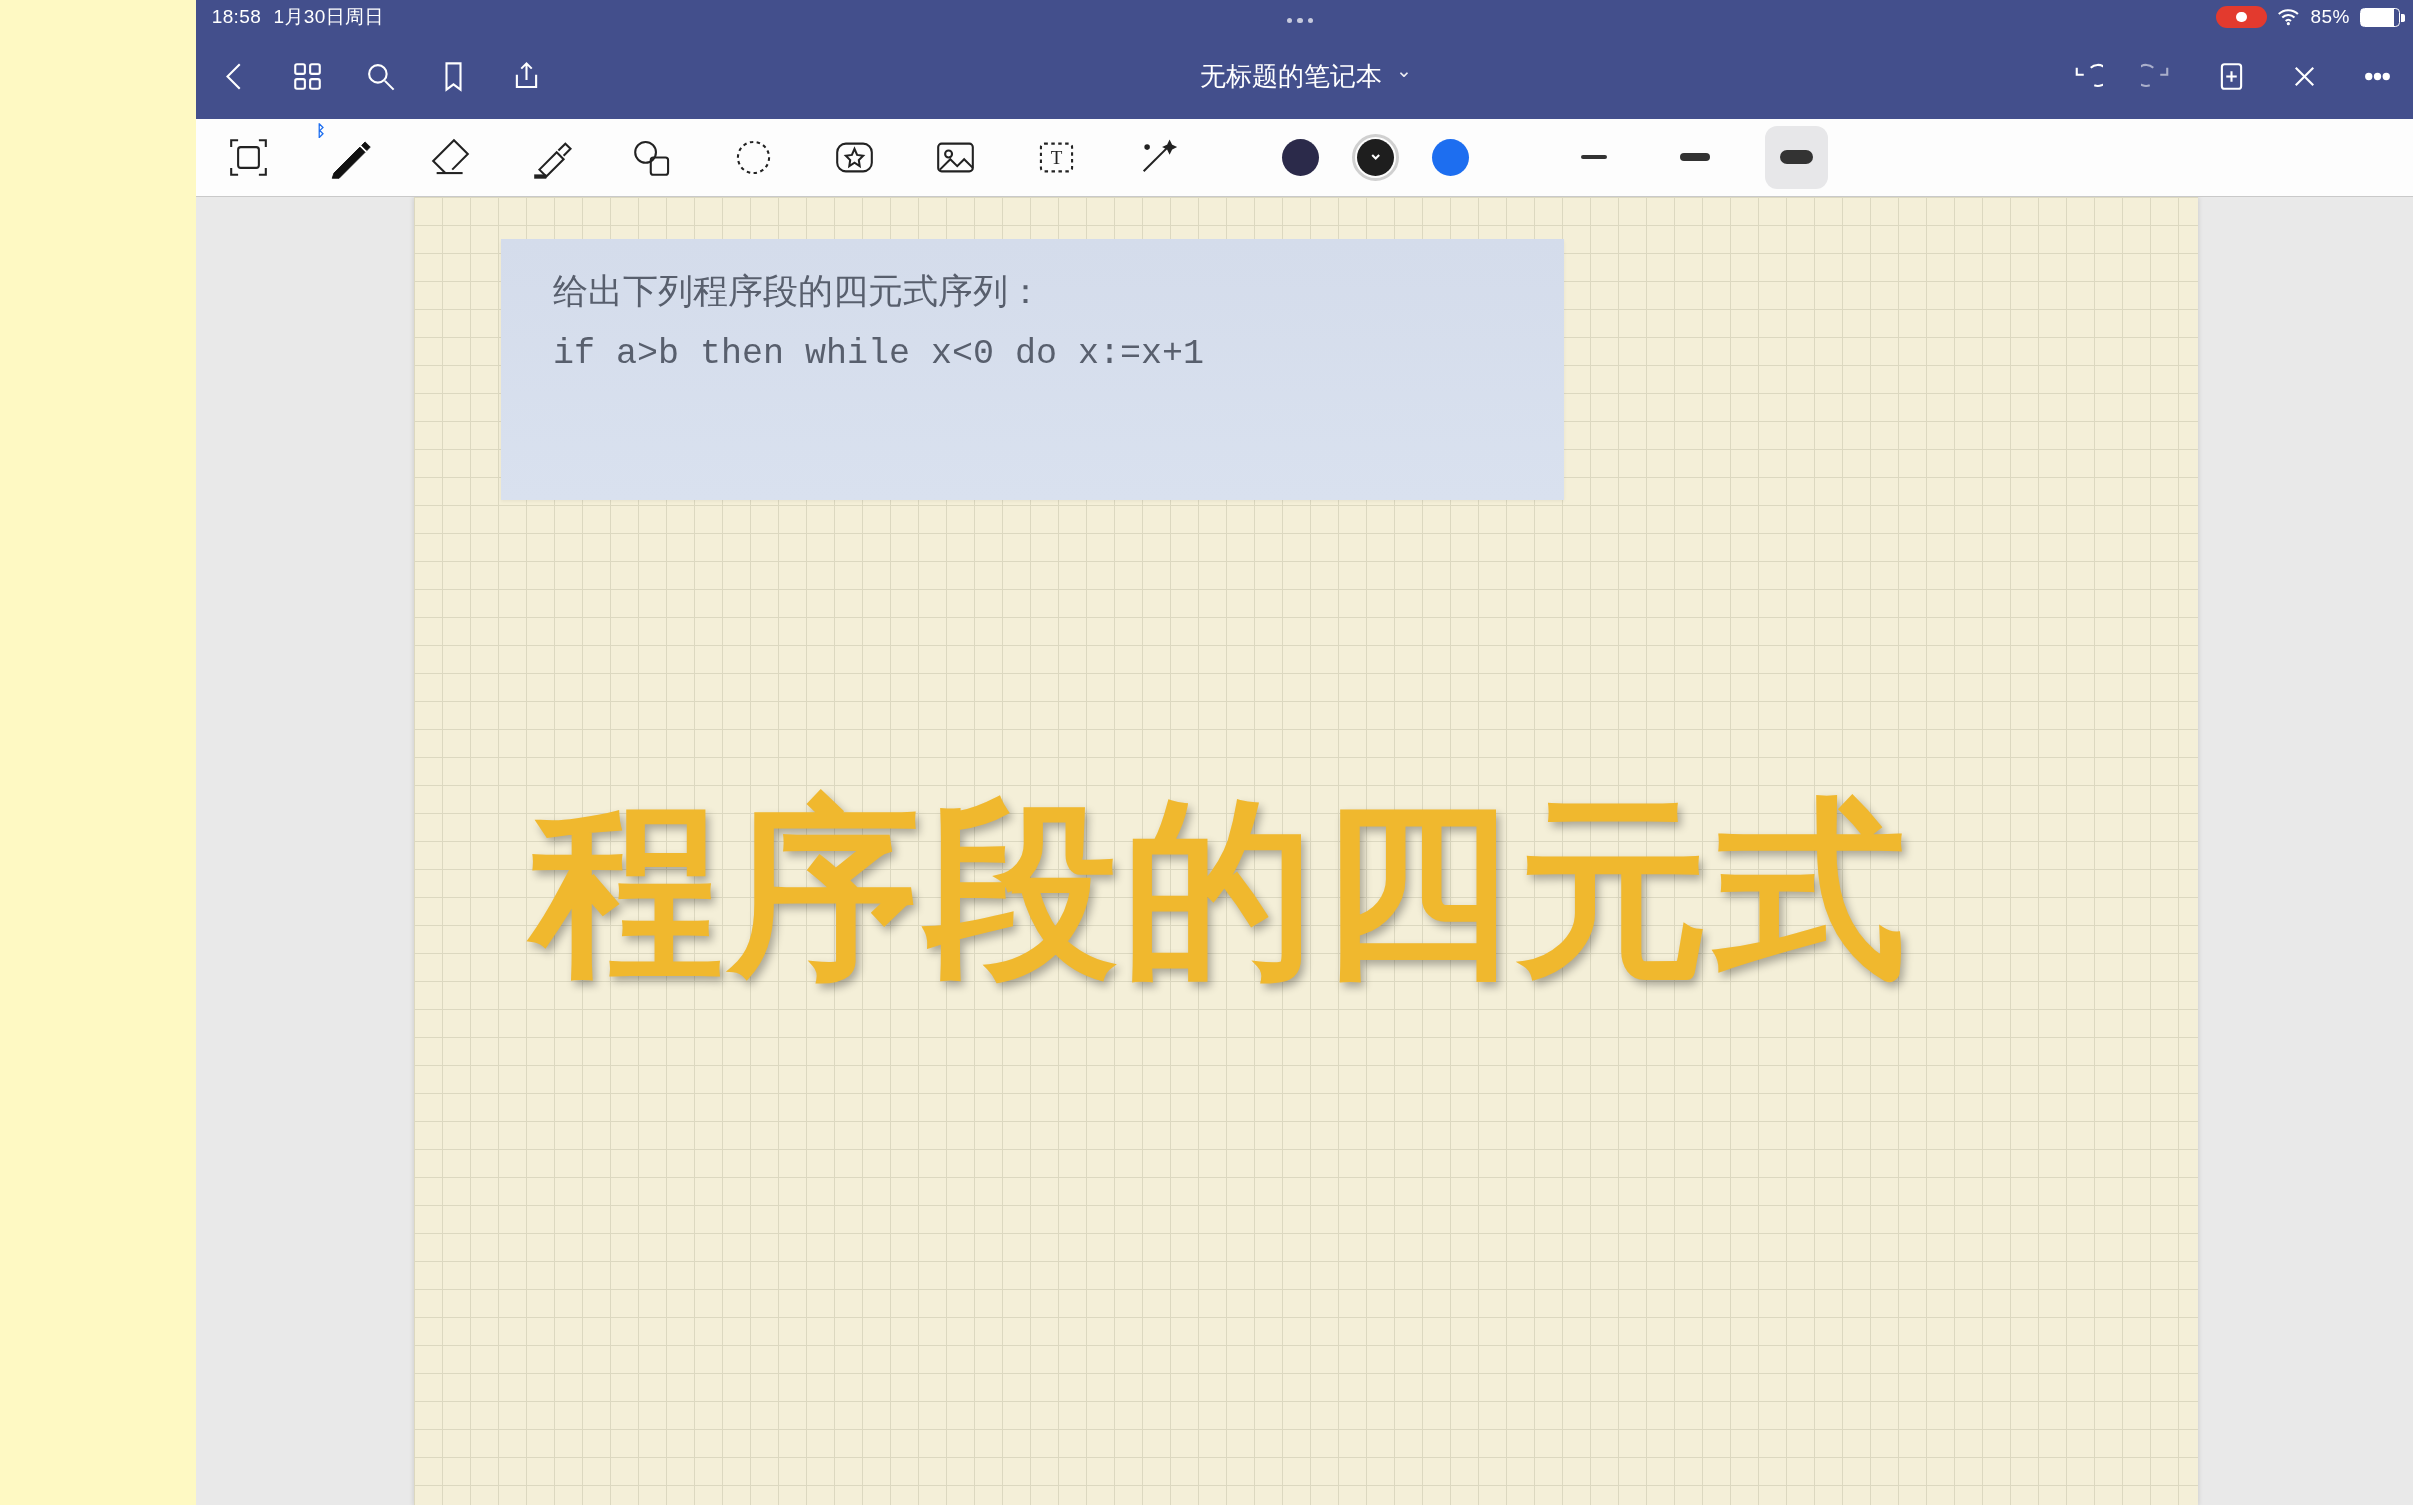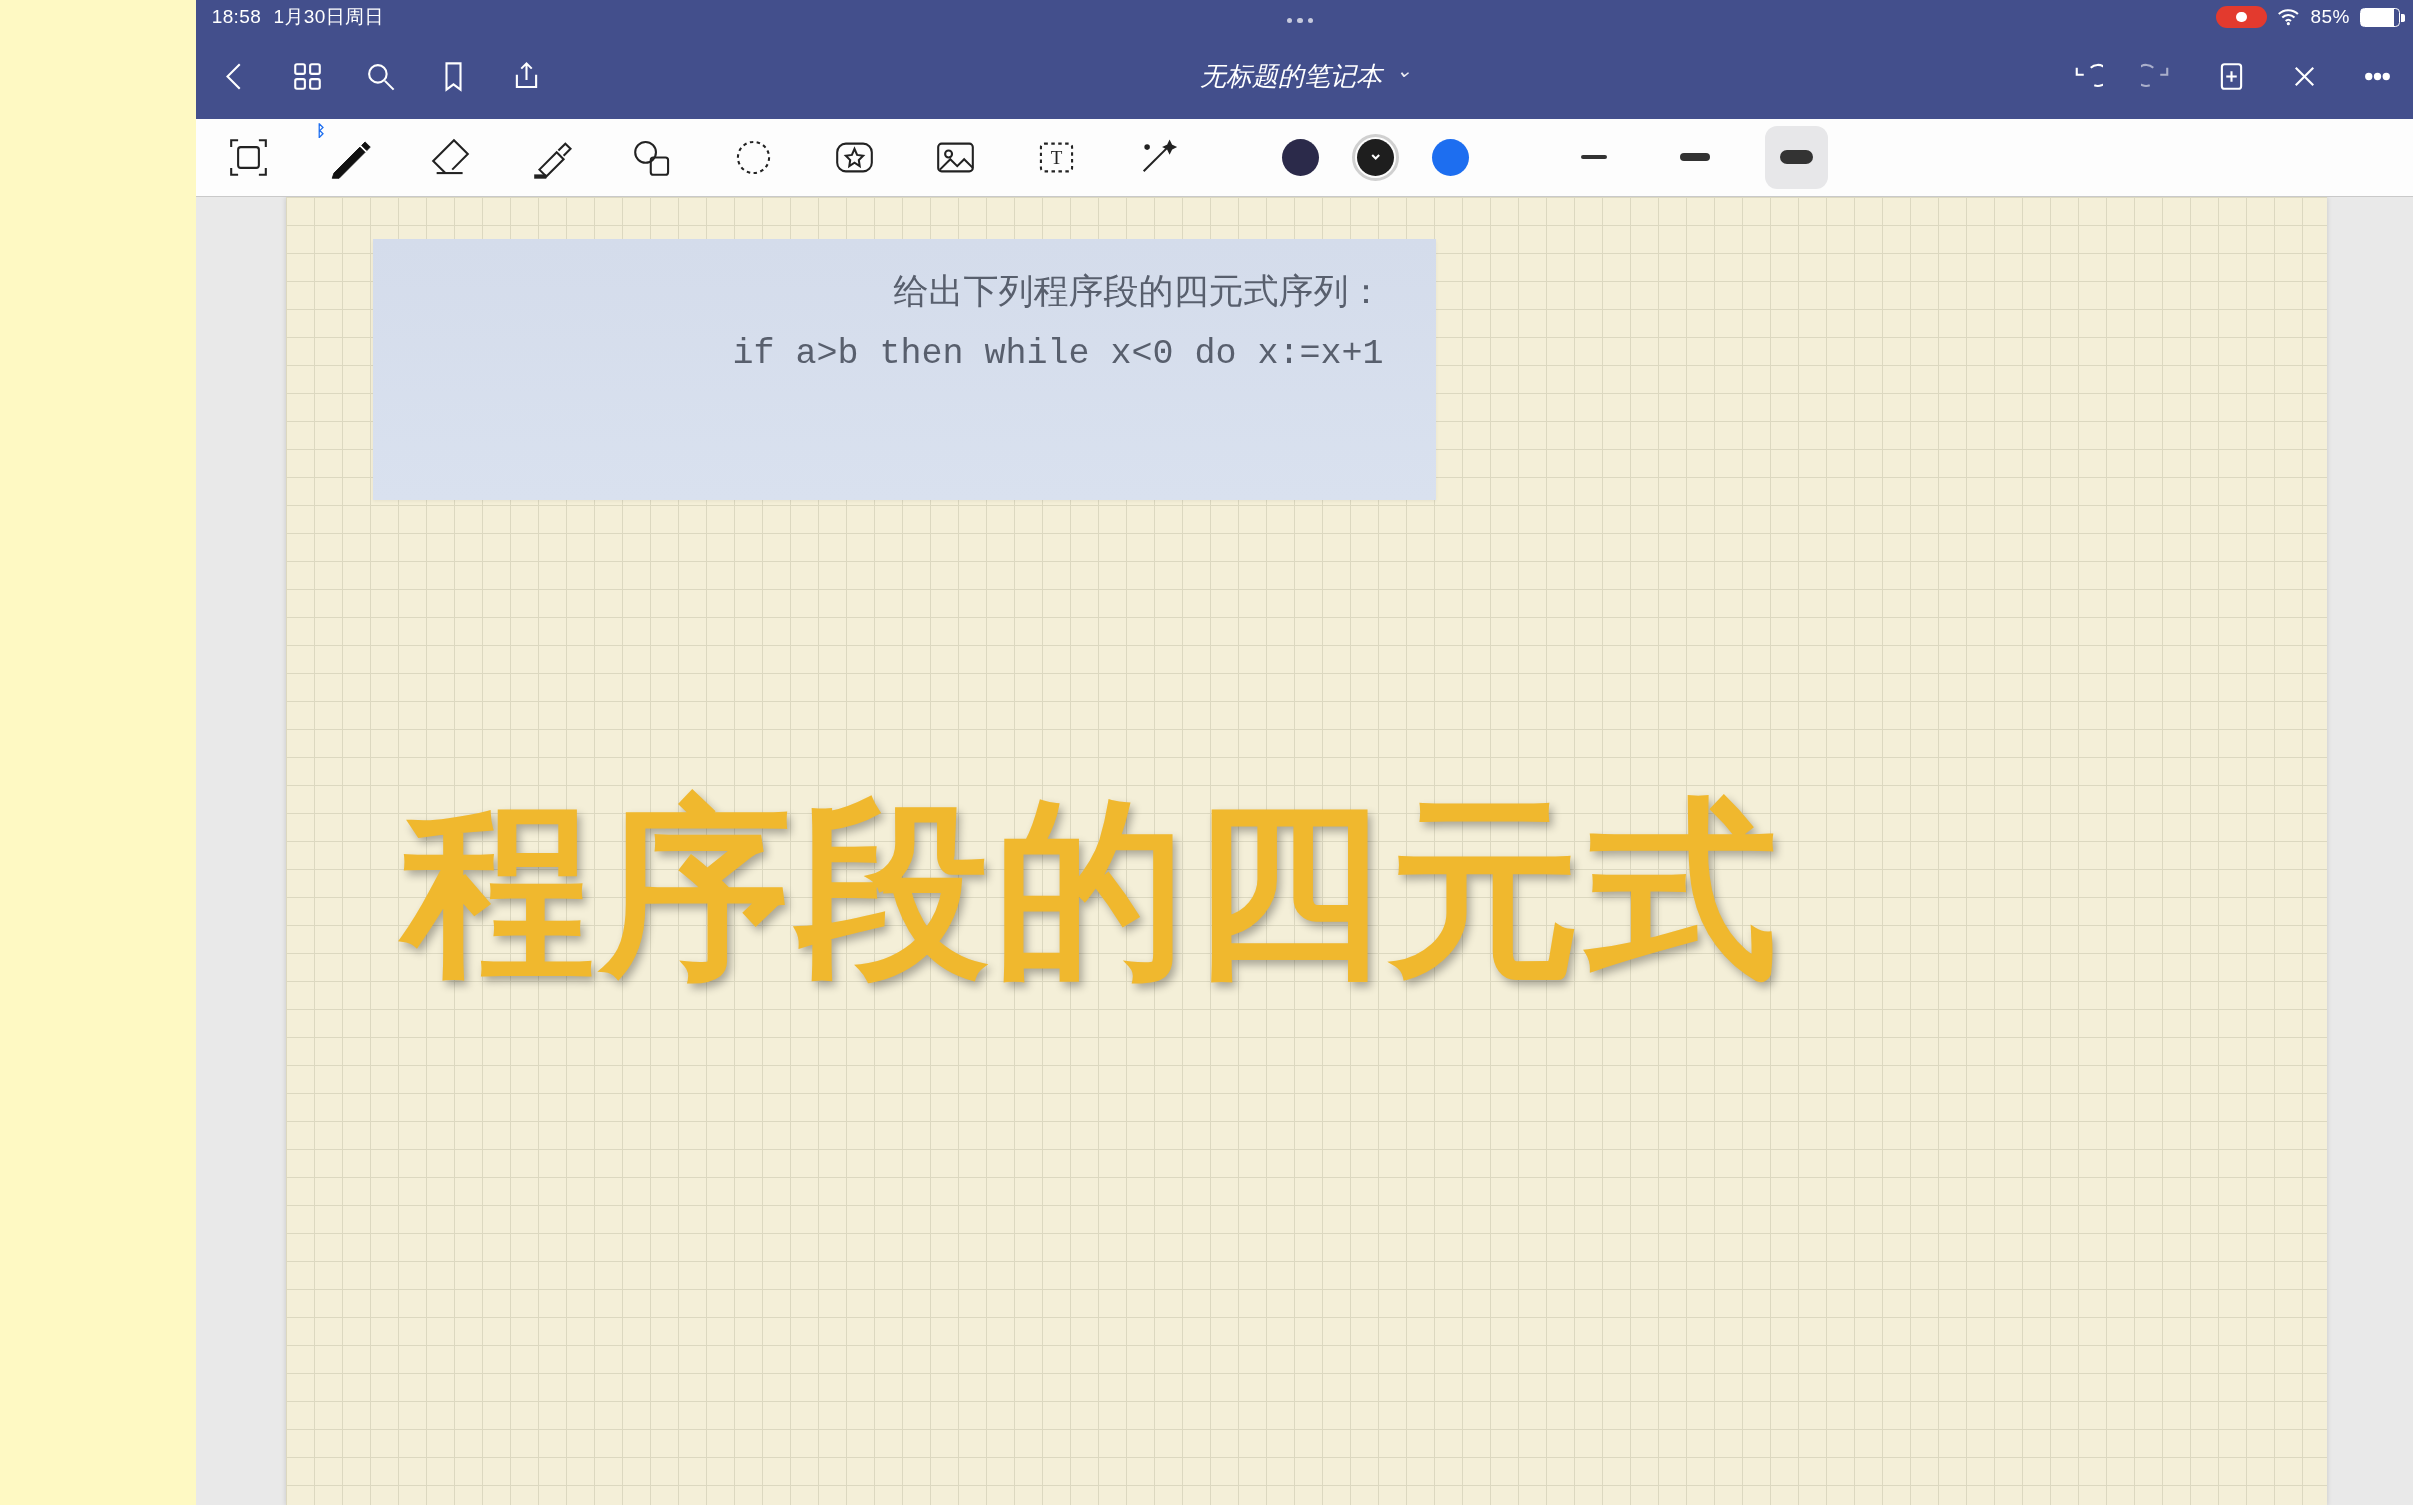--- a/index.html
+++ b/index.html
@@ -67,21 +67,21 @@
   
   .titlebar {
     height: 84px;
     background: #434f8c;
     display: flex;
     align-items: center;
     padding: 0 17.4px;
     color: #fff;
   }
   .titlebar .left, .titlebar .right { display: flex; align-items: center; gap: 31px; }
-  .titlebar .center { flex: 1; display: flex; justify-content: center; gap: 14px; font-style: italic; }
+  .titlebar .center { flex: 1; display: flex; justify-content: center; gap: 14px; }
   .titlebar .center .title { font-size: 26px; font-weight: 500; }
   .titlebar .iconbtn {
     width: 42px; height: 42px; display: flex; align-items: center; justify-content: center;
     color: #fff;
   }
   .titlebar .iconbtn svg { width: 35px; height: 35px; stroke: currentColor; fill: none; stroke-width: 2.4; }
   .titlebar .more svg circle { fill: #fff; }
   .titlebar .chev { font-size: 19px; opacity: .9; }
 
   
@@ -116,30 +116,29 @@
 
   
   .doc {
     flex: 1;
     background: #e9e9e9;
     display: flex;
     justify-content: center;
     overflow: hidden;
   }
   .page {
-    width: 2041px;
+    width: 1784px;
     height: 100%;
     background-color: #f4efd8;
     background-image:
       linear-gradient(#dcd8c0 0.9px, transparent 0.9px),
       linear-gradient(90deg, #dcd8c0 0.9px, transparent 0.9px);
     background-size: 28px 28px;
     position: relative;
     box-shadow: 0 0 5.2px rgba(0,0,0,.15);
-    text-align: right;
   }
   .snippet {
     position: absolute;
     left: 87px;
     top: 42px;
     width: 1063px;
     height: 261px;
     background: linear-gradient(#d4dceb, #d9e1ef);
     padding: 21px 52px;
     font-family: "SimSun", "Songti SC", serif;

